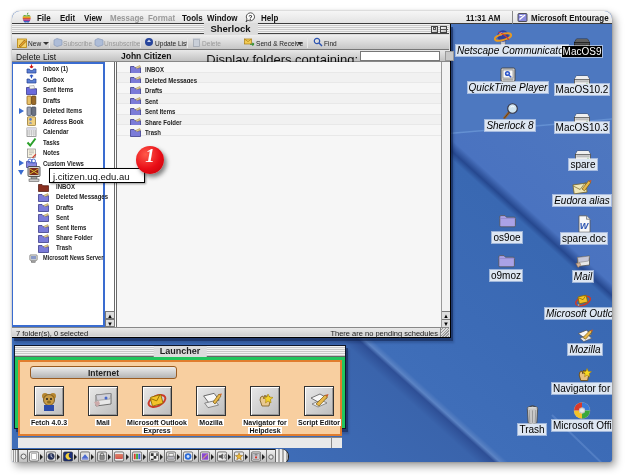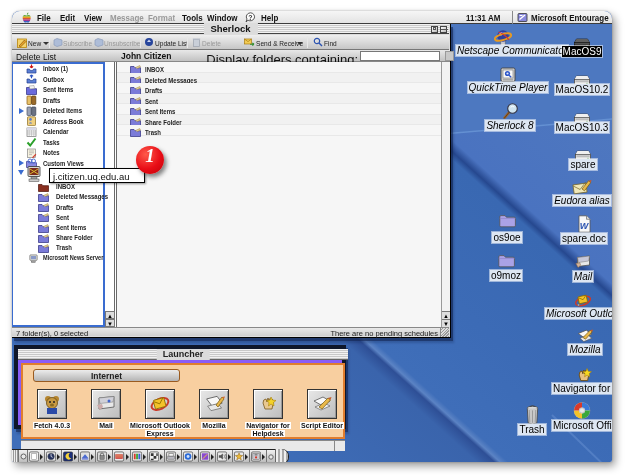--- a/index.html
+++ b/index.html
@@ -22,21 +22,21 @@
 
 #lpane{position:absolute;left:0;top:38px;width:93px;height:265px;background:#fff;border:2px solid #3a6cd0;border-left:1px solid #3a6cd0}
 #lscroll{position:absolute;left:93px;top:38px;width:12px;height:265px;background:#fff;border-right:3px double #6a6a6a}
 #rpane{position:absolute;left:105px;top:38px;width:324px;height:265px;background:#f6f6f6}
 #rscroll{position:absolute;left:429px;top:38px;width:9px;height:265px;background:#f2f2f2;border-left:1px solid #999}
 .row{position:absolute;font-size:8px;color:#111;white-space:nowrap}
 .row.sm{font-size:7.5px;font-weight:bold;transform:scaleX(0.8);transform-origin:0 0;color:#222}
 .fl-ic{position:absolute;width:11px;height:10px}
 #status{position:absolute;left:0;top:303px;width:437px;height:9px;background:linear-gradient(#e9e9e9,#cfcfcf);border-top:1px solid #888;font-size:7.5px;color:#222}
 
-#launcher{position:absolute;left:2px;top:334px;width:332px;height:84px;background:#8b5cf6;border:4px solid #0f172a;box-shadow:2px 3px 0 rgba(16,32,74,.55),3px 5px 2px rgba(16,32,74,.25)}
+#launcher{position:absolute;left:2px;top:334px;width:332px;height:84px;background:#22c55e;border:1px solid #0f172a;box-shadow:2px 3px 0 rgba(16,32,74,.55),3px 5px 2px rgba(16,32,74,.25)}
 #ltitle{position:absolute;left:0;top:0;width:330px;height:11px;background:repeating-linear-gradient(180deg,#f2f2f2 0 1px,#c9c9c9 1px 2px);border-bottom:1px solid #666}
 #ltitle .t{position:absolute;left:50%;transform:translateX(-50%);top:0;background:#dcdcdc;padding:0 6px;font-size:9px;font-weight:bold;color:#222;line-height:11px}
 #lorange{position:absolute;left:3px;top:14px;width:324px;height:76px;background:#f8cfa0;border:2px solid #e07d2e}
 .tab{position:absolute;top:4px;height:13px;border:1px solid #9a5b20;border-radius:3px;font-size:8.5px;font-weight:bold;text-align:center;color:#222;line-height:12px}
 .lbtn{position:absolute;top:24px;width:30px;height:30px;background:linear-gradient(135deg,#e8e8e8,#bdbdbd);border:1px solid #333;box-shadow:inset 1px 1px 0 #fff,inset -1px -1px 0 #999}
 .llab{position:absolute;top:57px;font-size:7px;font-weight:bold;color:#111;text-align:center;line-height:7.5px}
 .llab span{background:#fff;padding:0 1px}
 #lhstrip{position:absolute;left:3px;top:91px;width:324px;height:11px;background:#e9e9e9;border-top:1px solid #888}
 
 #cstrip{position:absolute;left:0;top:438px;height:15px;background:linear-gradient(#f0f0f0,#b9b9b9);border:1px solid #222;border-left:none;border-radius:0 7px 7px 0;display:flex;align-items:center}

